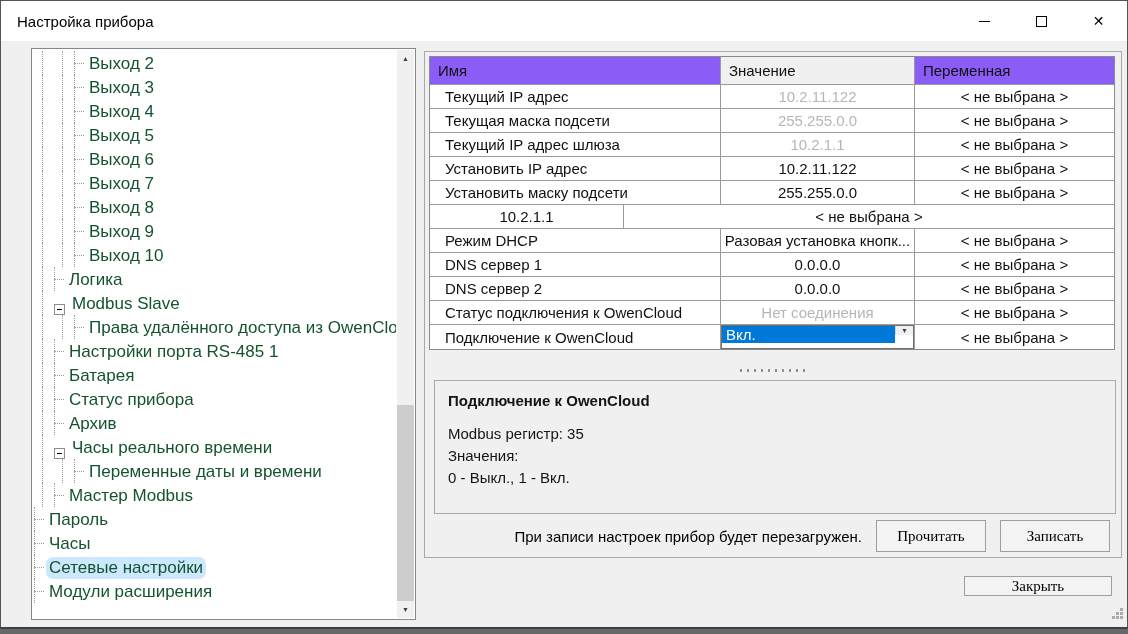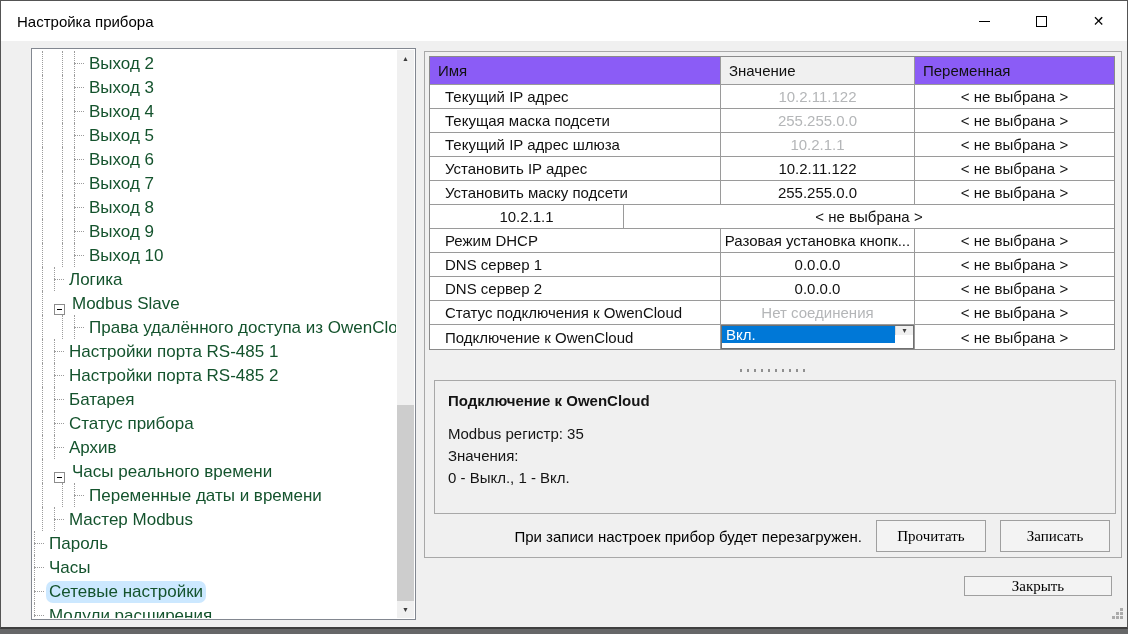--- a/index.html
+++ b/index.html
@@ -181,25 +181,20 @@
           <span class="tree-label">Права удалённого доступа из OwenCloud</span>
         </div>
         <div class="tree-row">
           <span class="tree-guide"></span>
           <span class="tree-connector"></span>
           <span class="tree-label">Настройки порта RS-485 1</span>
         </div>
         <div class="tree-row">
           <span class="tree-guide"></span>
           <span class="tree-connector"></span>
-          <span class="tree-label">Настройки порта RS-485 2</span>
-        </div>
-        <div class="tree-row">
-          <span class="tree-guide"></span>
-          <span class="tree-connector"></span>
           <span class="tree-label">Батарея</span>
         </div>
         <div class="tree-row">
           <span class="tree-guide"></span>
           <span class="tree-connector"></span>
           <span class="tree-label">Статус прибора</span>
         </div>
         <div class="tree-row">
           <span class="tree-guide"></span>
           <span class="tree-connector"></span>

